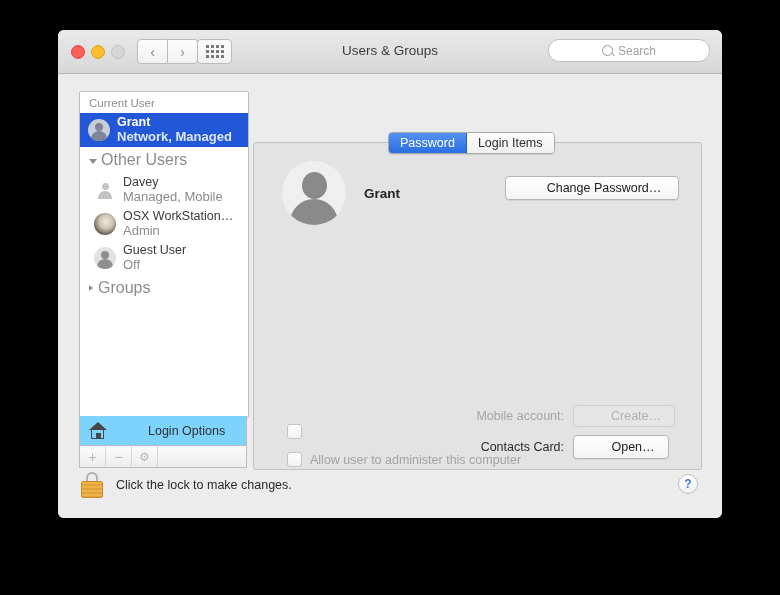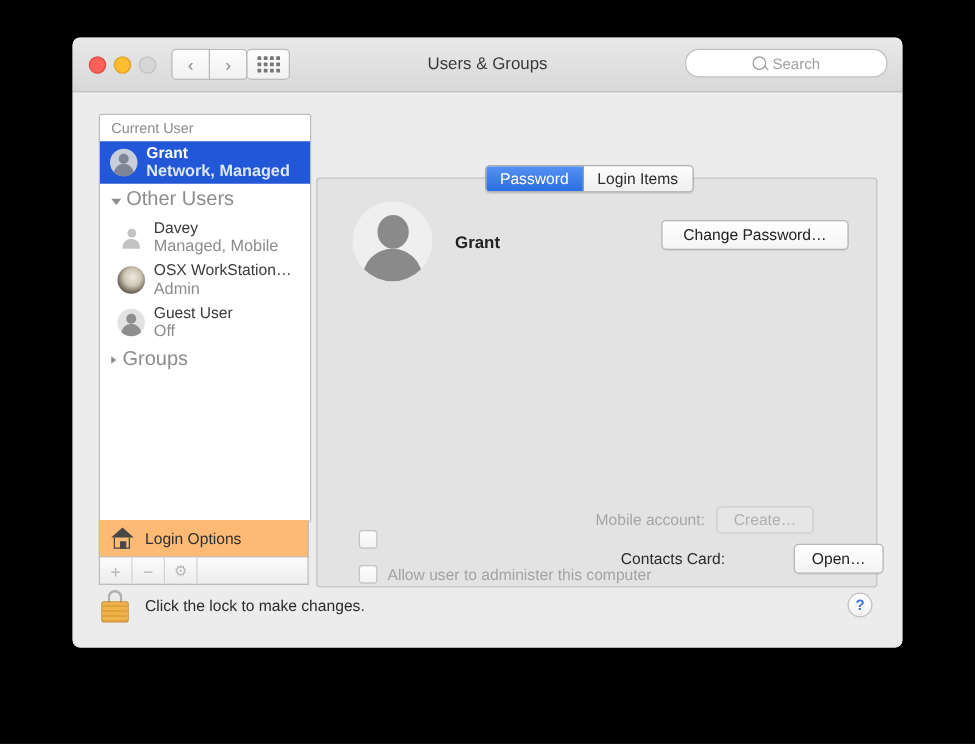--- a/index.html
+++ b/index.html
@@ -243,27 +243,28 @@
     background: radial-gradient(circle at 55% 40%, #efe9df 0%, #cfc6b4 38%, #6b6257 70%, #3c372f 100%);
     display: block;
   }
 
   #login-options {
     position: absolute;
     left: 21px;
     top: 342px;
     width: 168px;
     height: 30px;
-    background: #fdba74;
+    background: #7dd3fc;
     border: 1px solid #bdbdbd;
     border-top: none;
     display: flex;
     align-items: center;
     padding-left: 9px;
     box-sizing: border-box;
+    gap: 32px;
   }
   .house {
     position: relative;
     width: 19px; height: 17px;
     margin-right: 8px;
   }
   .house .roof {
     position: absolute;
     top: 0; left: 0;
     width: 0; height: 0;
@@ -389,20 +390,21 @@
   .btn {
     background: linear-gradient(to bottom, #ffffff, #f4f4f4);
     border: 1px solid #b5b5b5;
     border-radius: 4px;
     font-size: 12.5px;
     color: #222;
     display: flex;
     align-items: center;
     justify-content: center;
     box-shadow: 0 1px 0.5px rgba(0,0,0,0.06);
+    padding-left: 24px;
   }
   .btn.disabled {
     background: #e6e6e6;
     border-color: #cdcdcd;
     color: #b0b0b0;
     box-shadow: none;
   }
 
   #change-password-btn {
     position: absolute;
@@ -421,21 +423,21 @@
   .field-label {
     font-size: 12.5px;
     color: #2b2b2b;
     text-align: right;
     width: 125px;
     margin-right: 9px;
   }
   .field-label.dim { color: #a6a6a6; }
 
   #row-mobile { left: 185px; top: 222px; }
-  #row-contacts { left: 201px; top: 252px; gap: 46px; }
+  #row-contacts { left: 185px; top: 252px; }
   #mobile-create-btn { width: 76px; height: 20px; }
   #contacts-open-btn { width: 70px; height: 22px; }
 
   .check-row {
     position: absolute;
     display: flex;
     align-items: center;
   }
   .checkbox {
     width: 13px; height: 13px;

